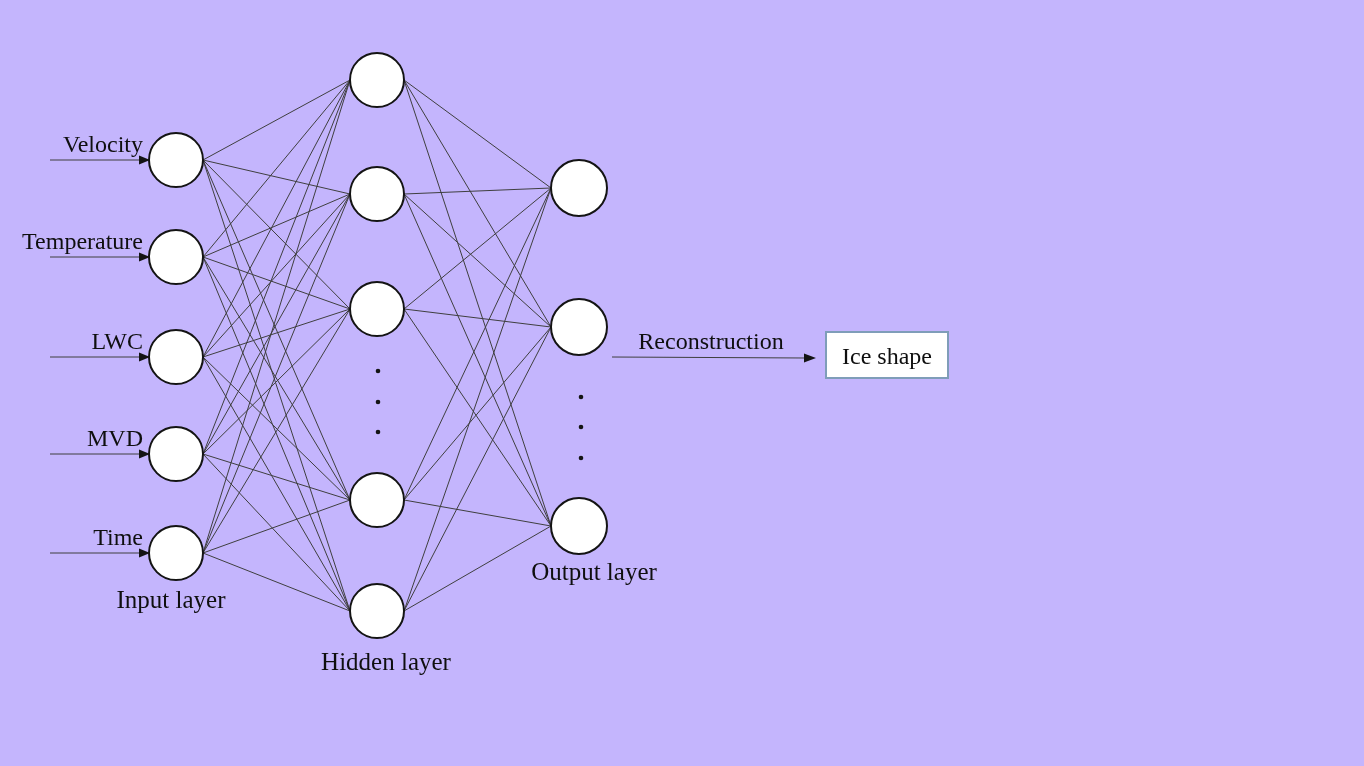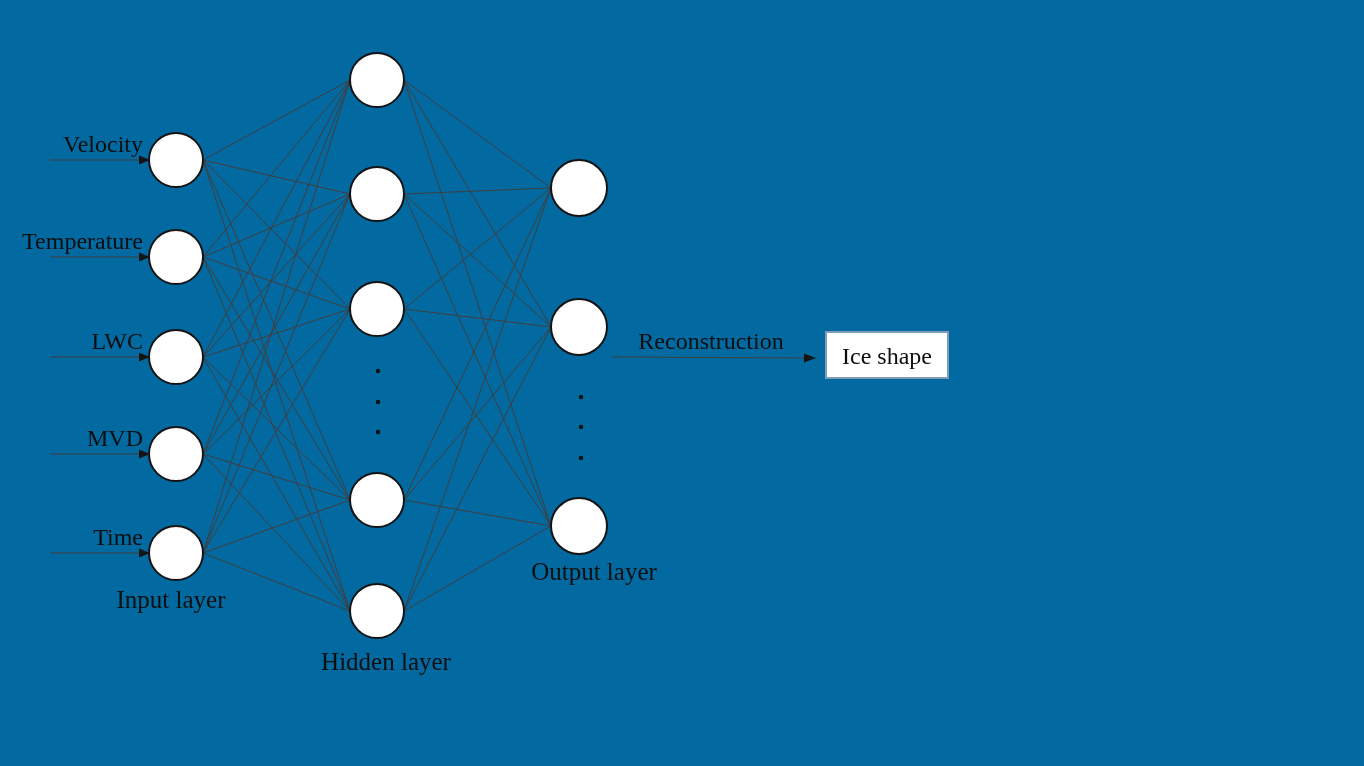--- a/index.html
+++ b/index.html
@@ -3,21 +3,21 @@
 <meta charset="utf-8">
 <style>
   html, body {
     margin: 0; padding: 0;
     background: #ffffff;
   }
   .canvas {
     position: relative;
     width: 1364px;
     height: 766px;
-    background: #0369a1;
+    background: #c4b5fd;
     overflow: hidden;
     font-family: "Liberation Serif", "DejaVu Serif", serif;
   }
   svg { display: block; }
   svg text {
     font-family: "Liberation Serif", "DejaVu Serif", serif;
     fill: #0f0f0f;
   }
   .edge       { stroke: #3f3f3f; stroke-width: 1; fill: none; }
   .node       { fill: #ffffff; stroke: #141414; stroke-width: 2; }

